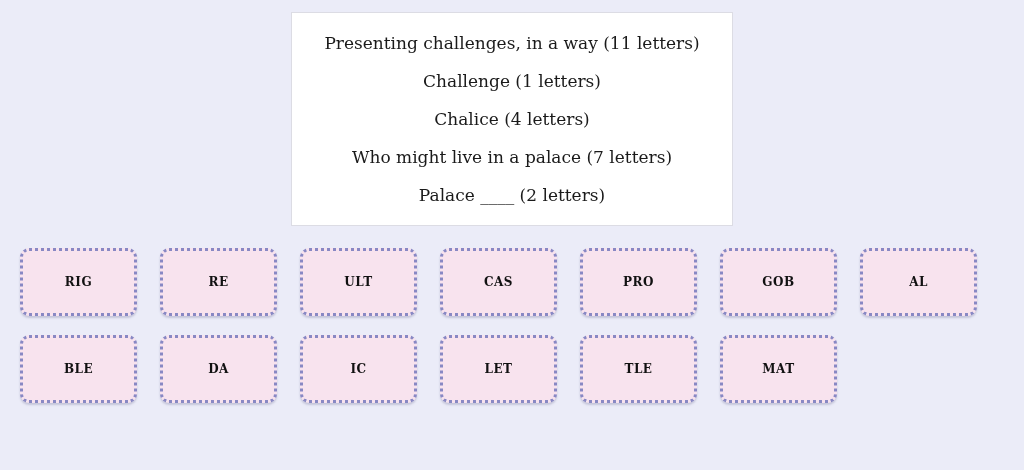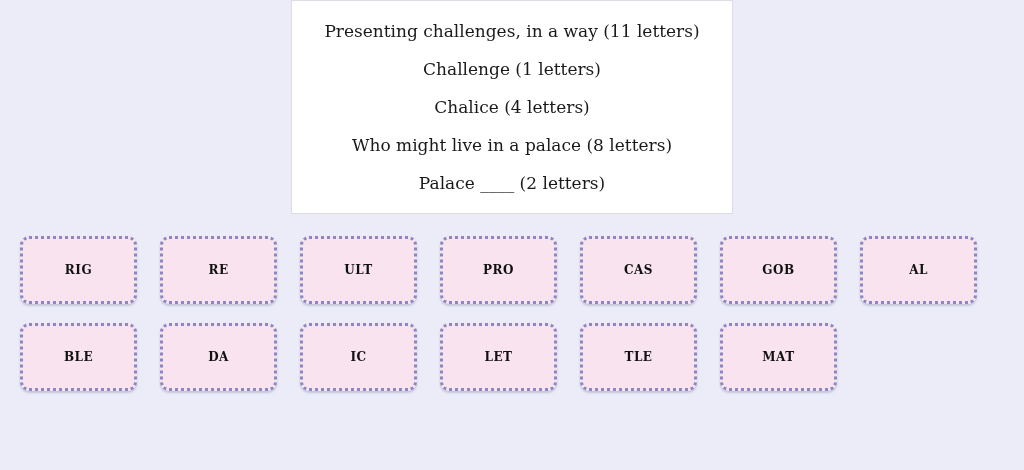--- a/index.html
+++ b/index.html
@@ -8,21 +8,21 @@
   }
   body {
     width: 1024px;
     height: 470px;
     overflow: hidden;
     background: #ebecf8;
     font-family: "DejaVu Serif", serif;
   }
   .clue-card {
     width: 440px;
-    margin: 0 auto 0 auto;
+    margin: 12px auto 0 auto;
     background: #ffffff;
     border: 1px solid #dcdce4;
     padding: 11px 0;
     box-sizing: content-box;
   }
   .clue-line {
     height: 38px;
     display: flex;
     align-items: center;
     justify-content: center;
@@ -59,30 +59,30 @@
     padding: 0;
   }
 </style>
 </head>
 <body>
 
 <div class="clue-card">
   <div class="clue-line">Presenting challenges, in a way (11 letters)</div>
   <div class="clue-line">Challenge (1 letters)</div>
   <div class="clue-line">Chalice (4 letters)</div>
-  <div class="clue-line">Who might live in a palace (8 letters)</div>
+  <div class="clue-line">Who might live in a palace (7 letters)</div>
   <div class="clue-line">Palace ____ (2 letters)</div>
 </div>
 
 <div class="tiles-area">
   <button class="tile">RIG</button>
   <button class="tile">RE</button>
   <button class="tile">ULT</button>
+  <button class="tile">CAS</button>
   <button class="tile">PRO</button>
-  <button class="tile">CAS</button>
   <button class="tile">GOB</button>
   <button class="tile">AL</button>
   <button class="tile">BLE</button>
   <button class="tile">DA</button>
   <button class="tile">IC</button>
   <button class="tile">LET</button>
   <button class="tile">TLE</button>
   <button class="tile">MAT</button>
 </div>
 

